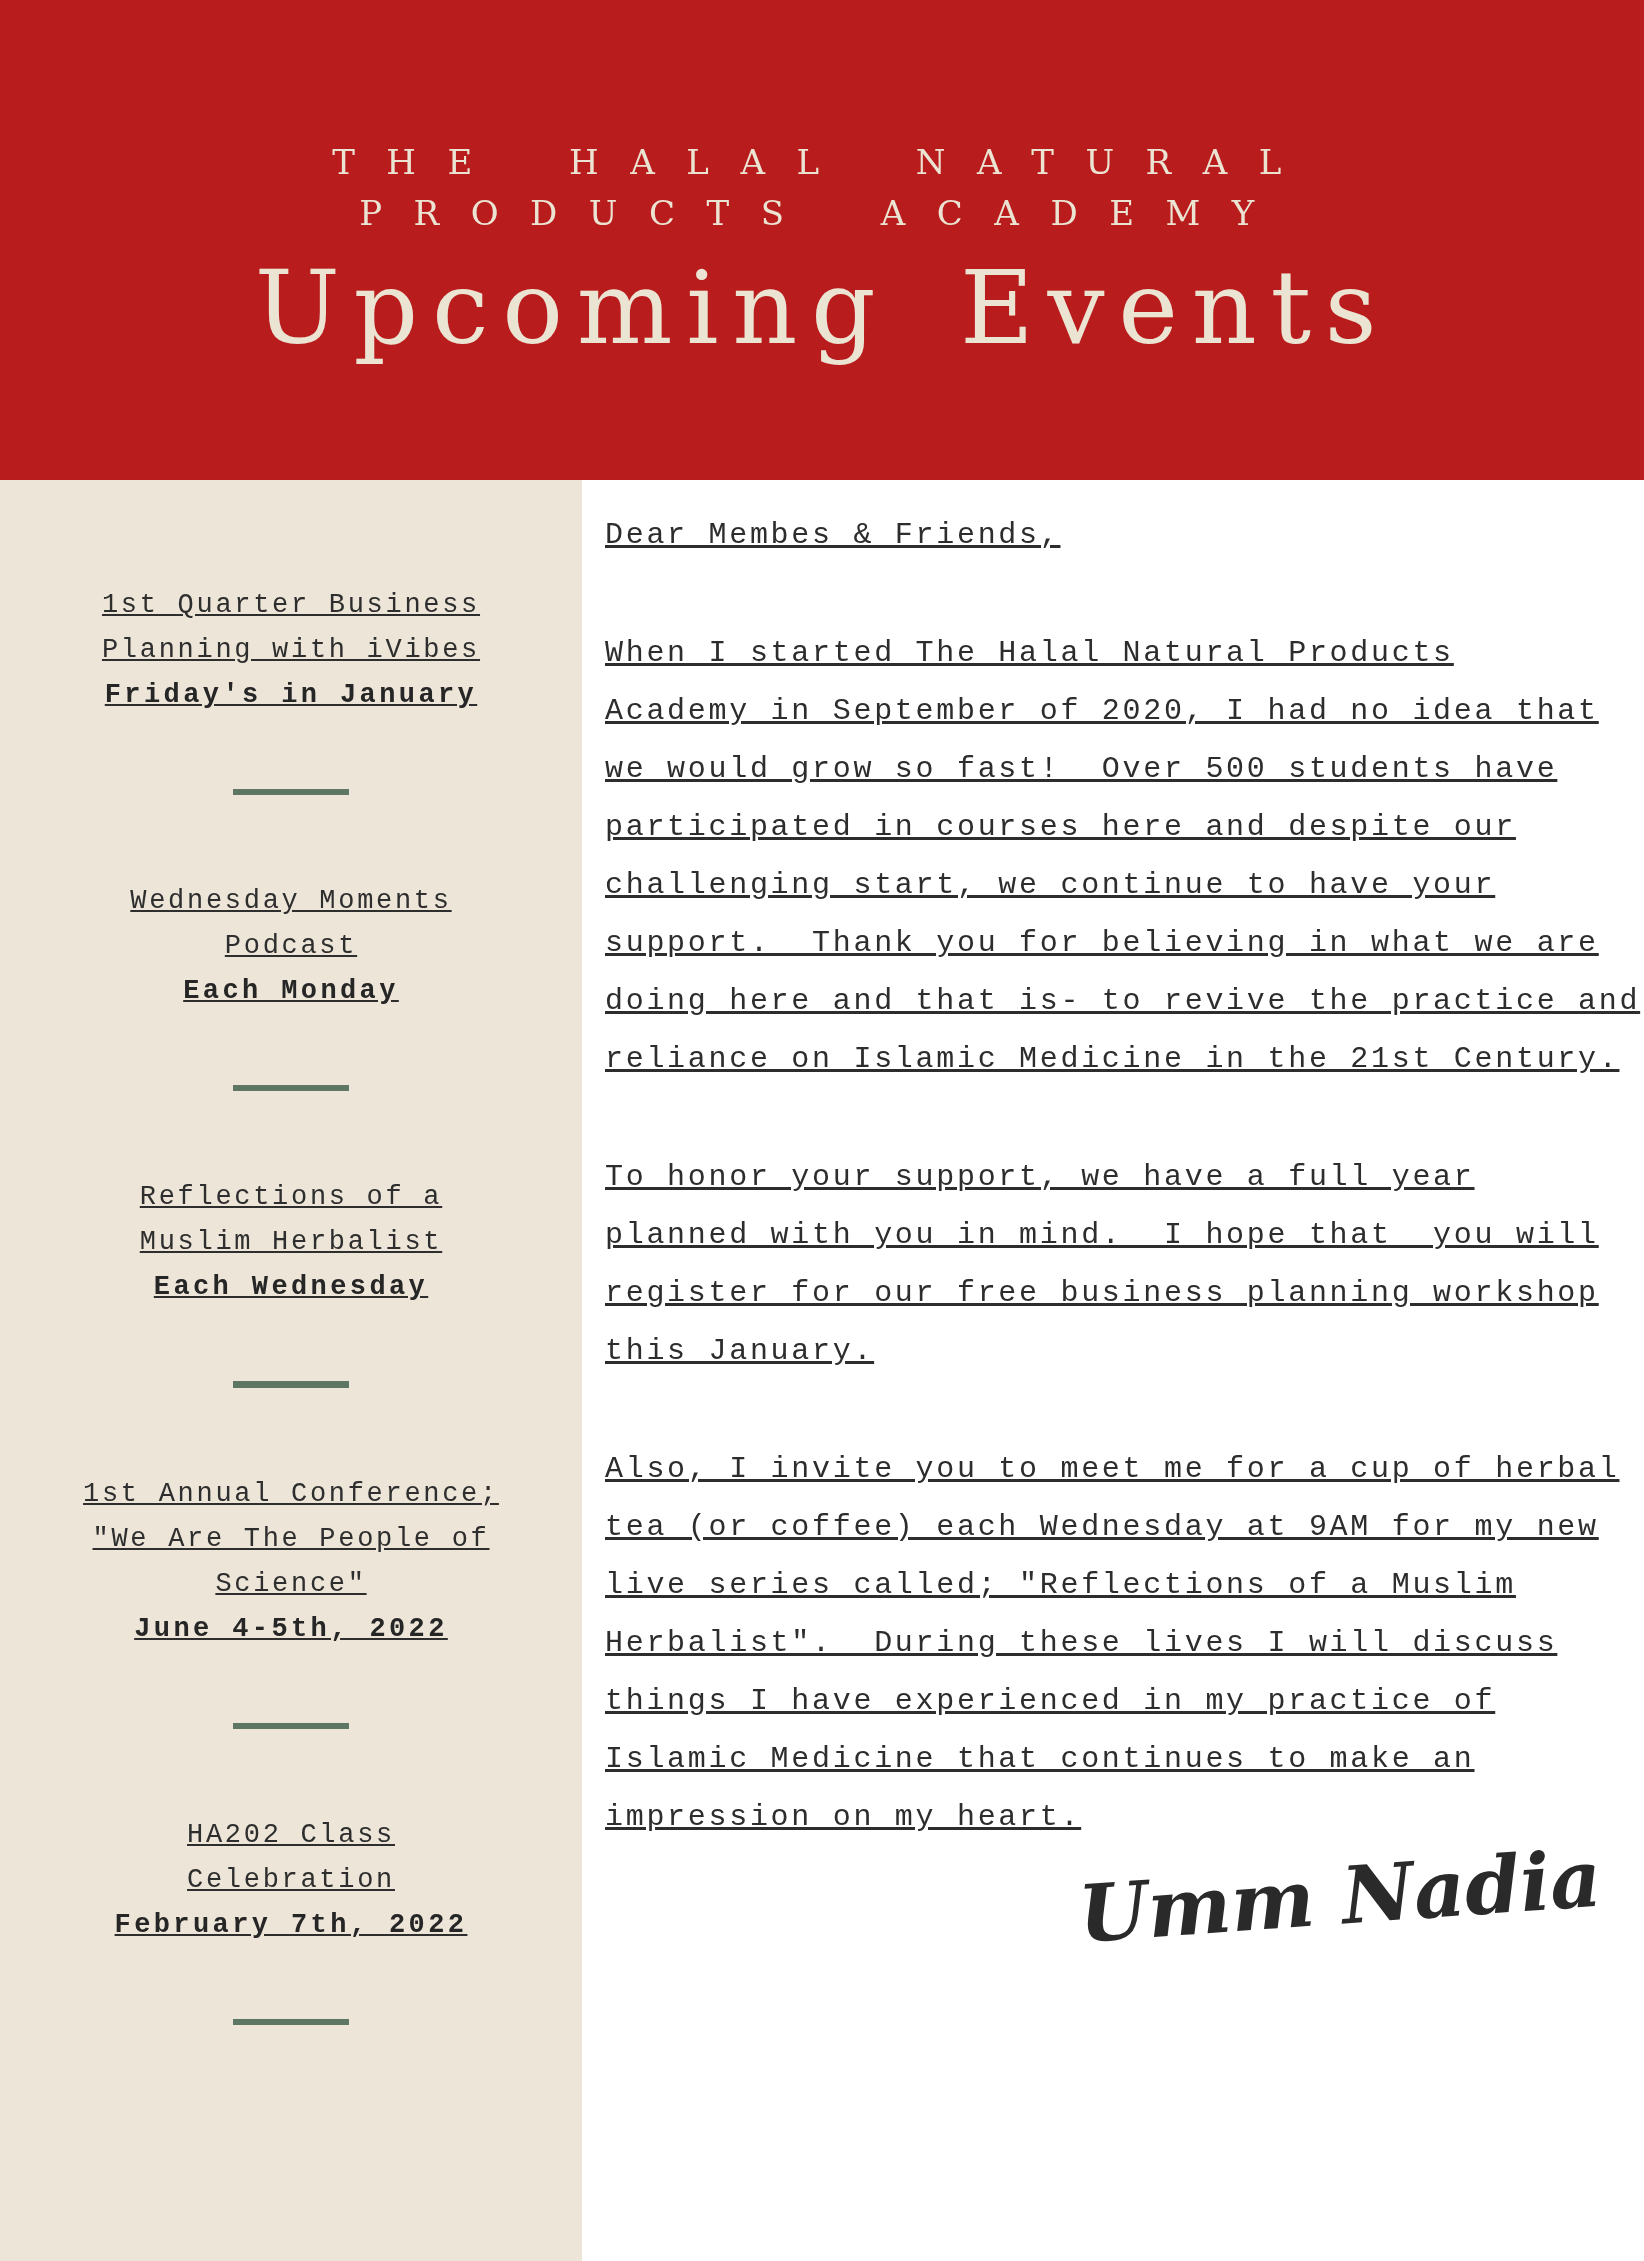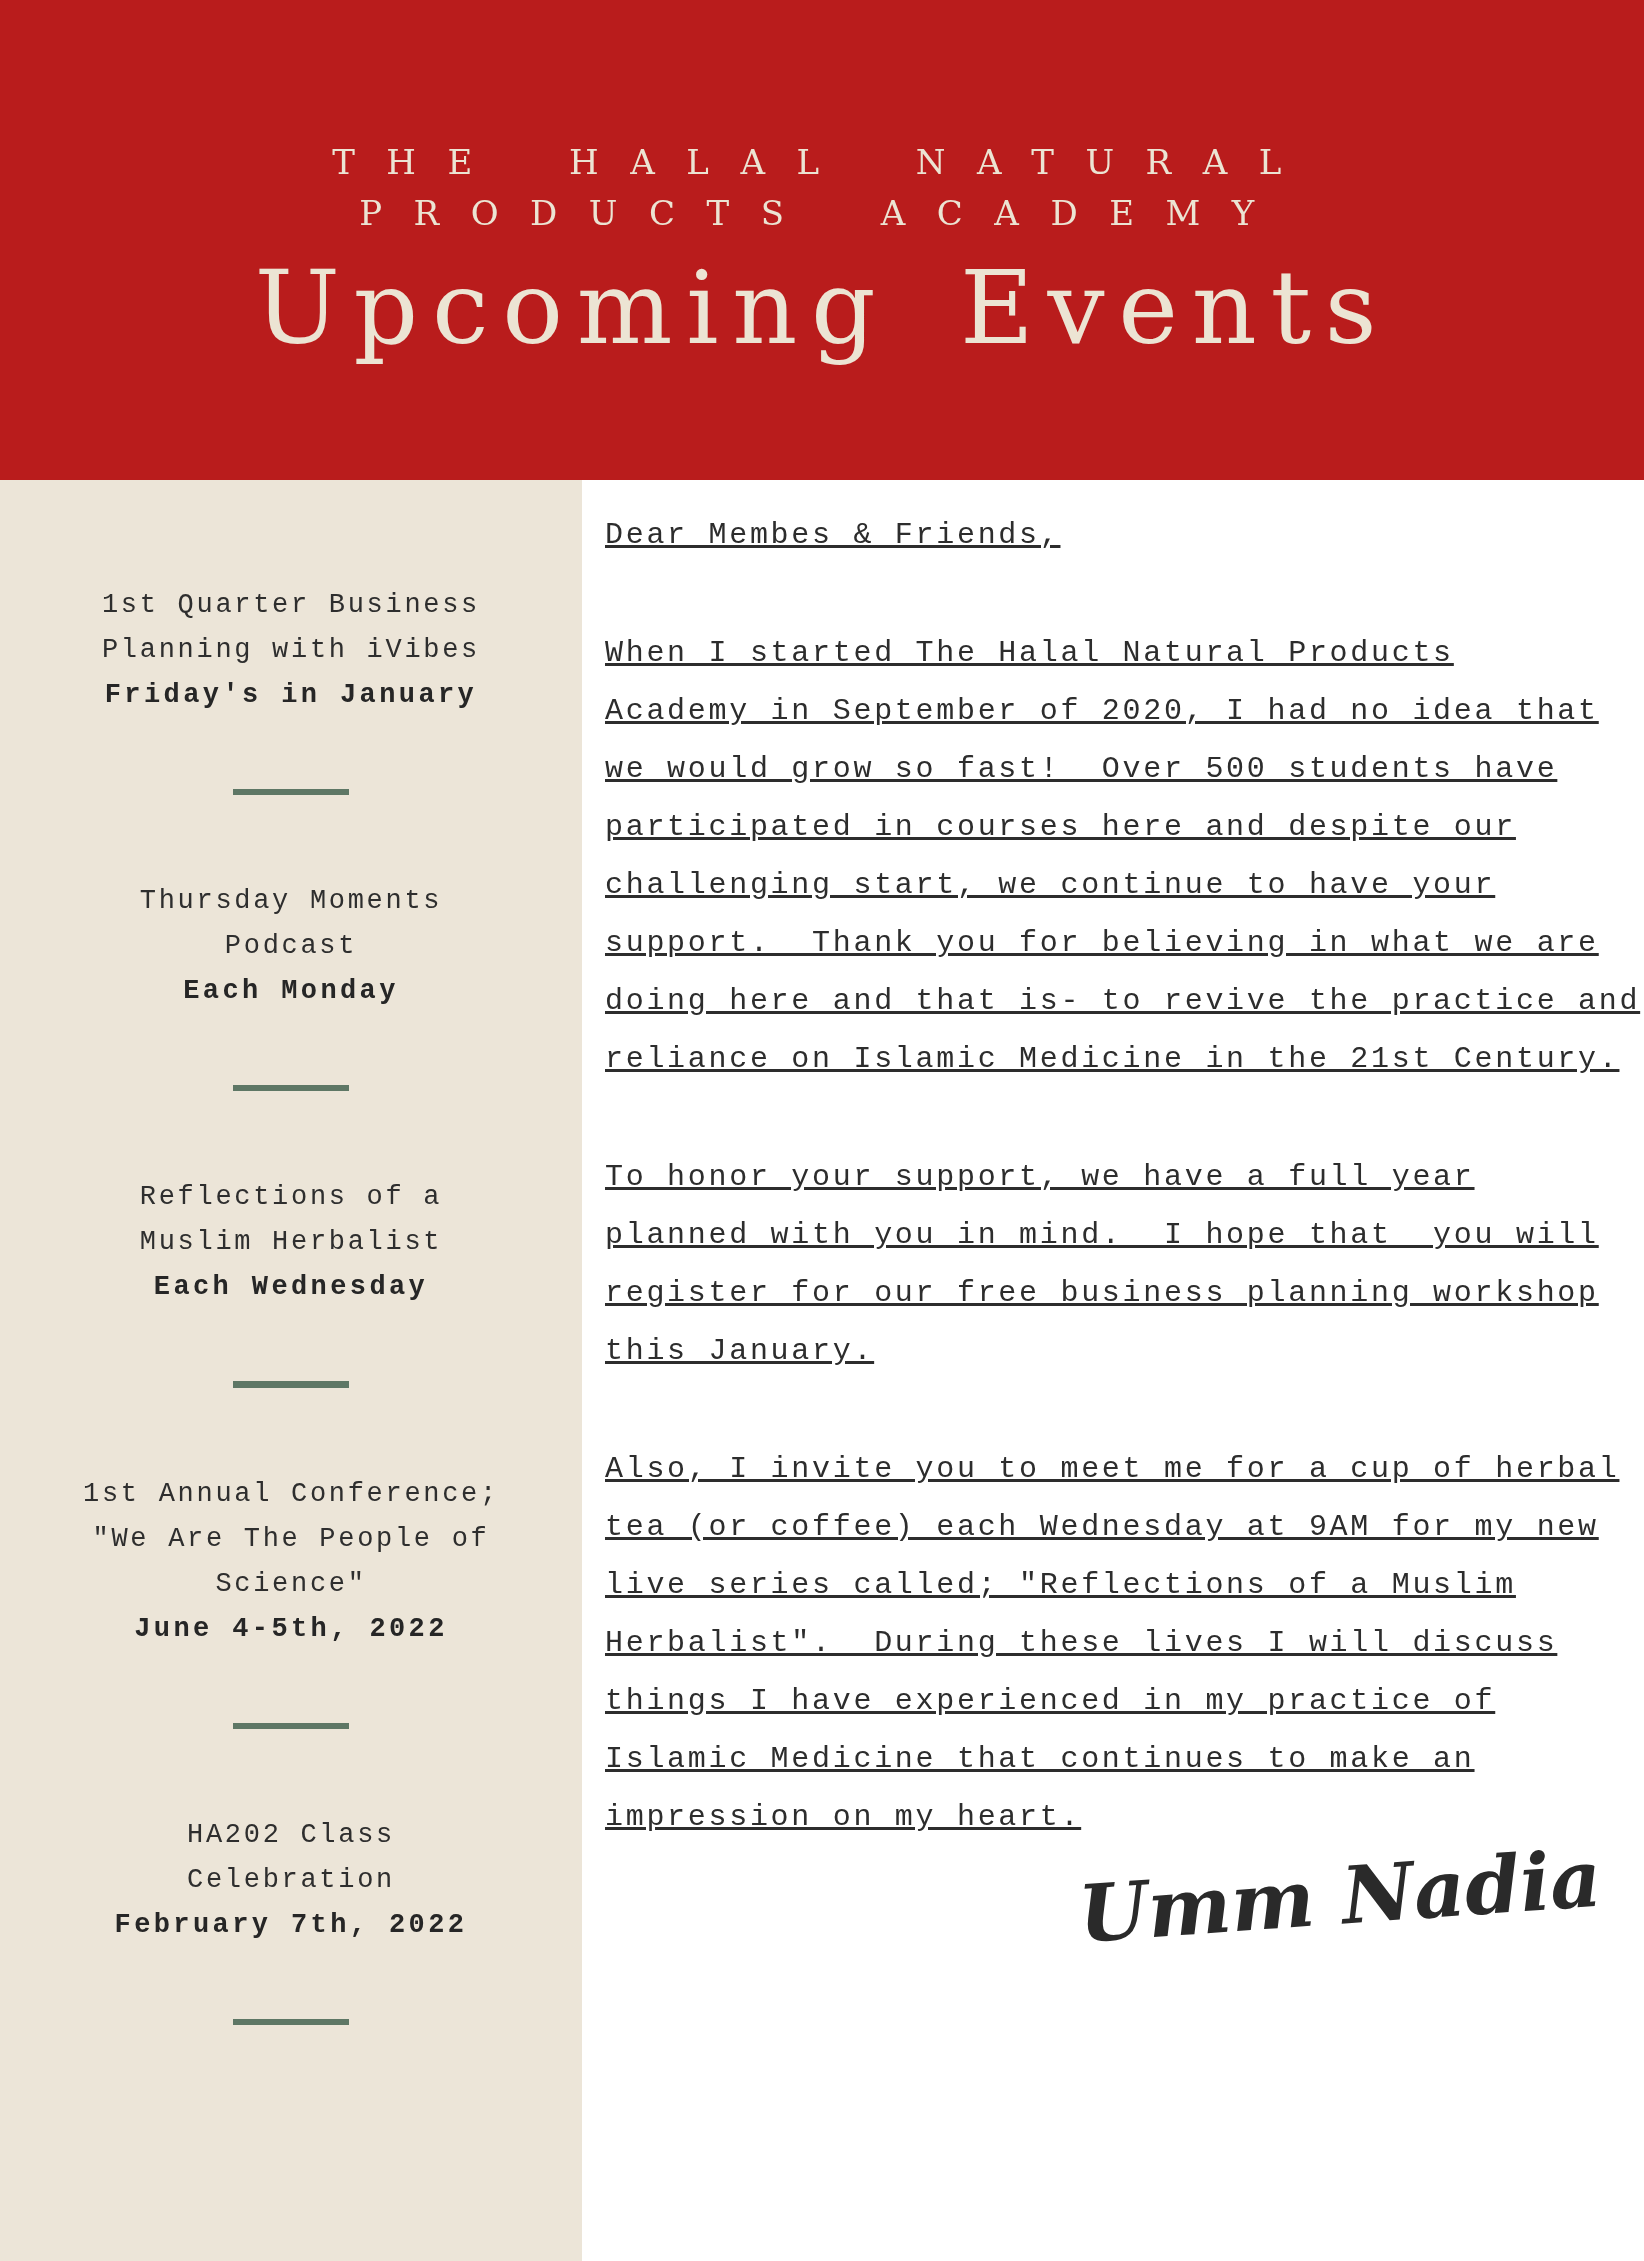--- a/index.html
+++ b/index.html
@@ -55,20 +55,21 @@
   
   .events-sidebar {
     box-sizing: border-box;
     width: 582px;
     height: 1782px;
     background: #ece5d8;
     padding-top: 103px;
     text-align: center;
     color: #2e2e2e;
     flex: 0 0 582px;
+    text-decoration: underline;
   }
   .side-item-text {
     font-size: 27px;
     letter-spacing: 2.7px;
     line-height: 45px;
     white-space: pre-line;
   }
   .side-item-date {
     font-size: 27px;
     letter-spacing: 3.4px;
@@ -131,21 +132,21 @@
     <aside class="events-sidebar">
 
       <div class="side-item">
         <div class="side-item-text">1st Quarter Business
 Planning with iVibes</div>
         <div class="side-item-date">Friday's in January</div>
       </div>
       <div class="section-divider"></div>
 
       <div class="side-item">
-        <div class="side-item-text">Thursday Moments
+        <div class="side-item-text">Wednesday Moments
 Podcast</div>
         <div class="side-item-date">Each Monday</div>
       </div>
       <div class="section-divider"></div>
 
       <div class="side-item">
         <div class="side-item-text">Reflections of a
 Muslim Herbalist</div>
         <div class="side-item-date">Each Wednesday</div>
       </div>

